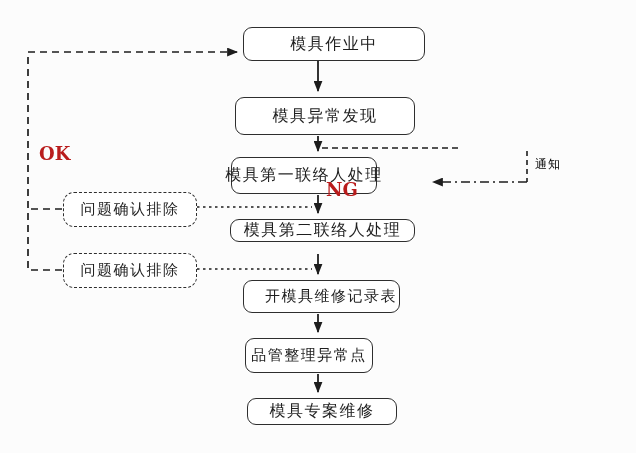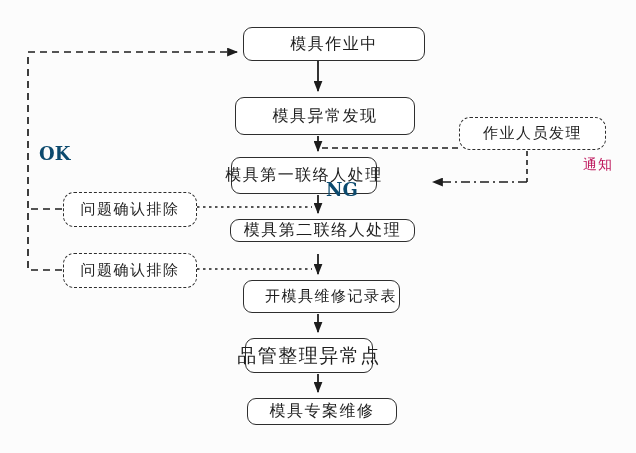--- a/index.html
+++ b/index.html
@@ -32,45 +32,44 @@
     letter-spacing:1.5px;
     color:#1f1f1f;
     white-space:nowrap;
   }
   .node.dashed{
     border-style:dashed;
     border-radius:11px;
   }
   .edge-label{
     position:absolute;
-    color:#0c4a6e;
+    color:#b91c1c;
     white-space:nowrap;
   }
   .edge-label.latin{
     font-family:"DejaVu Serif","Liberation Serif",serif;
     font-weight:bold;
     font-size:18px;
   }
   .edge-label.cjk{
-    font-size:14px;
+    font-size:12px;
     letter-spacing:1px;
-    color:#be185d;
-    margin-left:48px;
+    color:#000000;
   }
 
   
   #n-operating      {left:243px; top:27px;  width:182px; height:34px;}
   #n-abnormal       {left:235px; top:97px;  width:180px; height:38px;}
   #n-operator       {left:459px; top:117px; width:147px; height:33px; font-size:15px;}
   #n-first-contact  {left:231px; top:157px; width:146px; height:37px;}
   #n-second-contact {left:230px; top:219px; width:185px; height:23px;}
   #n-confirm-1      {left:63px;  top:192px; width:134px; height:35px; font-size:15px;}
   #n-confirm-2      {left:63px;  top:253px; width:134px; height:35px; font-size:15px;}
   #n-record         {left:243px; top:280px; width:157px; height:33px; font-size:15px;padding-left:19px;}
-  #n-qc             {left:245px; top:338px; width:128px; height:35px; font-size:19px;}
+  #n-qc             {left:245px; top:338px; width:128px; height:35px; font-size:15px;}
   #n-repair         {left:247px; top:398px; width:150px; height:27px;}
 
   #lbl-ok     {left:39px;  top:143px;}
   #lbl-ng     {left:326px; top:179px;}
   #lbl-notify {left:535px; top:156px;}
 </style>
 </head>
 <body>
 
 <div class="canvas">
@@ -100,21 +99,20 @@
     <line x1="322" y1="148" x2="460" y2="148" stroke="#1d1d1d" stroke-width="1.6" stroke-dasharray="6,4"></line>
 
     <line x1="527" y1="151" x2="527" y2="182" stroke="#1d1d1d" stroke-width="1.6" stroke-dasharray="5,4"></line>
     <line x1="527" y1="182" x2="433" y2="182" stroke="#1d1d1d" stroke-width="1.6" stroke-dasharray="9,4,2,4" marker-end="url(#ah)"></line>
   </svg>
 
   <div class="node" id="n-operating">模具作业中</div>
 
   <div class="node" id="n-abnormal">模具异常发现</div>
 
-  <div class="node dashed" id="n-operator">作业人员发理</div>
 
   <div class="node" id="n-first-contact">模具第一联络人处理</div>
 
   <div class="node" id="n-second-contact">模具第二联络人处理</div>
 
   <div class="node dashed" id="n-confirm-1">问题确认排除</div>
 
   <div class="node dashed" id="n-confirm-2">问题确认排除</div>
 
   <div class="node" id="n-record">开模具维修记录表</div>

